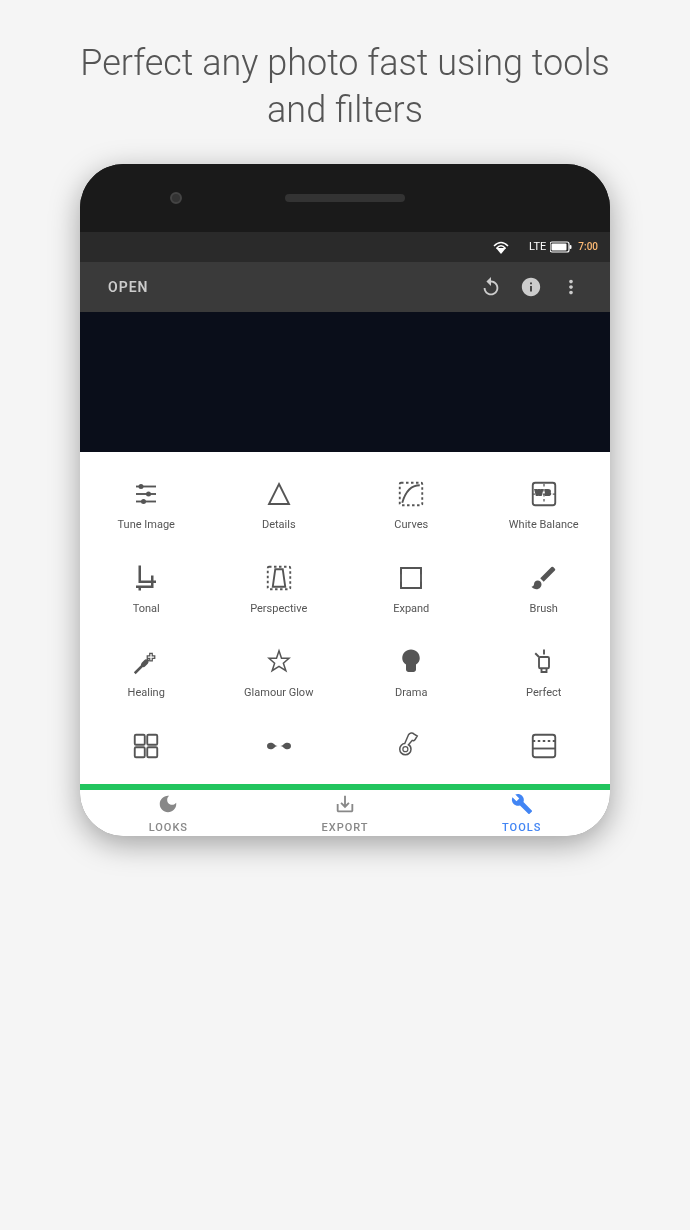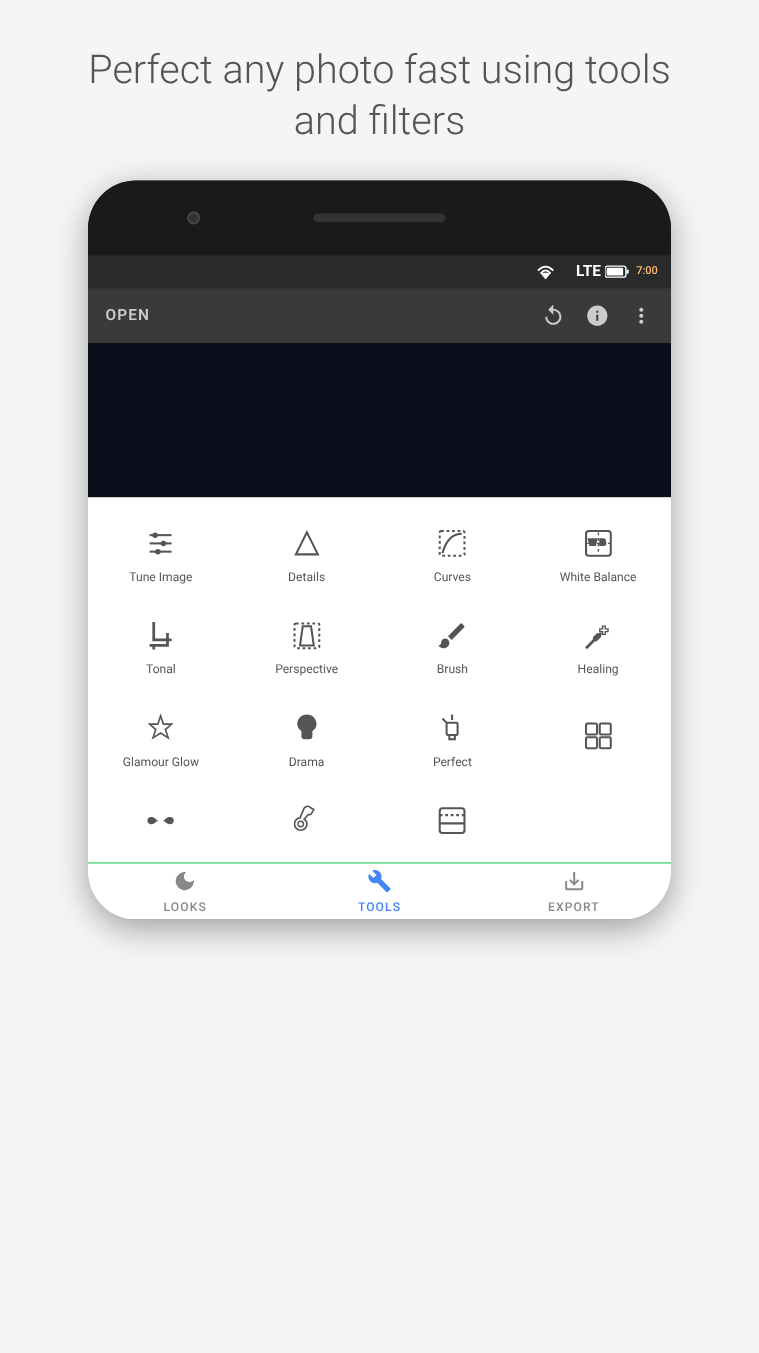--- a/index.html
+++ b/index.html
@@ -82,21 +82,21 @@
     .status-icons svg {
       fill: white;
     }
 
     
     .app-topbar {
       background: #3a3a3a;
       height: 50px;
       display: flex;
       align-items: center;
-      padding: 0 16px;
+      padding: 0 28px;
       justify-content: space-between;
     }
     .app-topbar .open-btn {
       color: #ccc;
       font-size: 14px;
       font-weight: 600;
       letter-spacing: 1px;
     }
     .app-topbar .topbar-icons {
       display: flex;
@@ -152,21 +152,21 @@
     .tool-label {
       font-size: 11px;
       color: #555;
       text-align: center;
       line-height: 1.3;
     }
 
     
     .bottom-nav {
       display: flex;
-      border-top: 1px solid #22c55e;
+      border-top: 6px solid #22c55e;
       background: white;
       height: 52px;
     }
     .bottom-nav-item {
       flex: 1;
       display: flex;
       flex-direction: column;
       align-items: center;
       justify-content: center;
       gap: 2px;
@@ -205,21 +205,21 @@
 
   <div class="status-bar">
     <div class="status-icons">
 
       <svg width="16" height="14" viewBox="0 0 16 14">
         <polygon points="8,14 13,8 3,8" fill="white"></polygon>
         <path d="M1,6 Q8,-1 15,6" stroke="white" fill="none" stroke-width="1.5"></path>
         <path d="M3.5,8.5 Q8,3 12.5,8.5" stroke="white" fill="none" stroke-width="1.5"></path>
       </svg>
 
-      <span style="color:white;font-size:14px;font-weight:bold;padding-left:16px;">LTE</span>
+      <span style="color:white;font-size:11px;font-weight:normal;padding-left:16px;">LTE</span>
 
       <svg width="22" height="12" viewBox="0 0 22 12">
         <rect x="0" y="1" width="19" height="10" rx="2" ry="2" fill="none" stroke="white" stroke-width="1.2"></rect>
         <rect x="19.5" y="4" width="2" height="4" rx="1" fill="white"></rect>
         <rect x="1.5" y="2.5" width="15" height="7" rx="1" fill="white"></rect>
       </svg>
     </div>
     <span class="time">7:00</span>
   </div>
 
@@ -305,20 +305,32 @@
       <div class="tool-item">
         <div class="tool-icon">
           <svg viewBox="0 0 24 24">
             <rect x="3" y="3" width="18" height="18" rx="1" stroke="#555" stroke-width="1.5" fill="none" stroke-dasharray="2,2"></rect>
             <polygon points="7,19 17,19 15,5 9,5" stroke="#555" stroke-width="1.5" fill="none"></polygon>
           </svg>
         </div>
         <span class="tool-label">Perspective</span>
       </div>
 
+      <div class="tool-item">
+        <div class="tool-icon">
+          <svg viewBox="0 0 24 24">
+            <rect x="4" y="4" width="16" height="16" rx="1" stroke="#555" stroke-width="1.5" fill="none"></rect>
+            <path d="M9 4 L4 4 L4 9" stroke="#555" stroke-width="1.5" fill="none"></path>
+            <path d="M15 4 L20 4 L20 9" stroke="#555" stroke-width="1.5" fill="none"></path>
+            <path d="M4 15 L4 20 L9 20" stroke="#555" stroke-width="1.5" fill="none"></path>
+            <path d="M20 15 L20 20 L15 20" stroke="#555" stroke-width="1.5" fill="none"></path>
+          </svg>
+        </div>
+        <span class="tool-label">Expand</span>
+      </div>
 
 
       <div class="tool-item">
         <div class="tool-icon">
           <svg viewBox="0 0 24 24">
               <path d="M7 14c-1.66 0-3 1.34-3 3 0 1.31-1.16 2-2 2 .92 1.22 2.49 2 4 2 2.21 0 4-1.79 4-4 0-1.66-1.34-3-3-3zm13.71-9.37l-1.34-1.34a1 1 0 0 0-1.41 0L9 12.25 11.75 15l8.96-8.96a1 1 0 0 0 0-1.41z" fill="#555" stroke="none"></path>
             </svg>
         </div>
         <span class="tool-label">Brush</span>
       </div>
@@ -412,33 +424,33 @@
 
     <div class="bottom-nav">
       <div class="bottom-nav-item">
         <div class="nav-icon">
           <svg viewBox="0 0 24 24">
               <path d="M12 3c-4.97 0-9 4.03-9 9s4.03 9 9 9 9-4.03 9-9c0-.46-.04-.92-.1-1.36-.98 1.37-2.58 2.26-4.4 2.26-2.98 0-5.4-2.42-5.4-5.4 0-1.81.89-3.42 2.26-4.4-.44-.06-.9-.1-1.36-.1z"></path>
             </svg>
         </div>
         <span class="nav-label">LOOKS</span>
       </div>
+      <div class="bottom-nav-item">
+        <div class="nav-icon">
+          <svg viewBox="0 0 24 24">
+              <path d="M19 12v7H5v-7H3v7c0 1.1.9 2 2 2h14c1.1 0 2-.9 2-2v-7h-2zm-6 .67l2.59-2.58L17 11.5l-5 5-5-5 1.41-1.41L11 12.67V3h2z"></path>
+            </svg>
+        </div>
+        <span class="nav-label">EXPORT</span>
+      </div>
       <div class="bottom-nav-item active">
         <div class="nav-icon">
           <svg viewBox="0 0 24 24">
               <path d="M22.7 19l-9.1-9.1c.9-2.3.4-5-1.5-6.9-2-2-5-2.4-7.4-1.3L9 6 6 9 1.6 4.7C.4 7.1.9 10.1 2.9 12.1c1.9 1.9 4.6 2.4 6.9 1.5l9.1 9.1c.4.4 1 .4 1.4 0l2.3-2.3c.5-.4.5-1.1.1-1.4z"></path>
             </svg>
         </div>
         <span class="nav-label">TOOLS</span>
       </div>
-      <div class="bottom-nav-item">
-        <div class="nav-icon">
-          <svg viewBox="0 0 24 24">
-              <path d="M19 12v7H5v-7H3v7c0 1.1.9 2 2 2h14c1.1 0 2-.9 2-2v-7h-2zm-6 .67l2.59-2.58L17 11.5l-5 5-5-5 1.41-1.41L11 12.67V3h2z"></path>
-            </svg>
-        </div>
-        <span class="nav-label">EXPORT</span>
-      </div>
     </div>
 
   </div>
 
 </div>
 
 </body></html>

